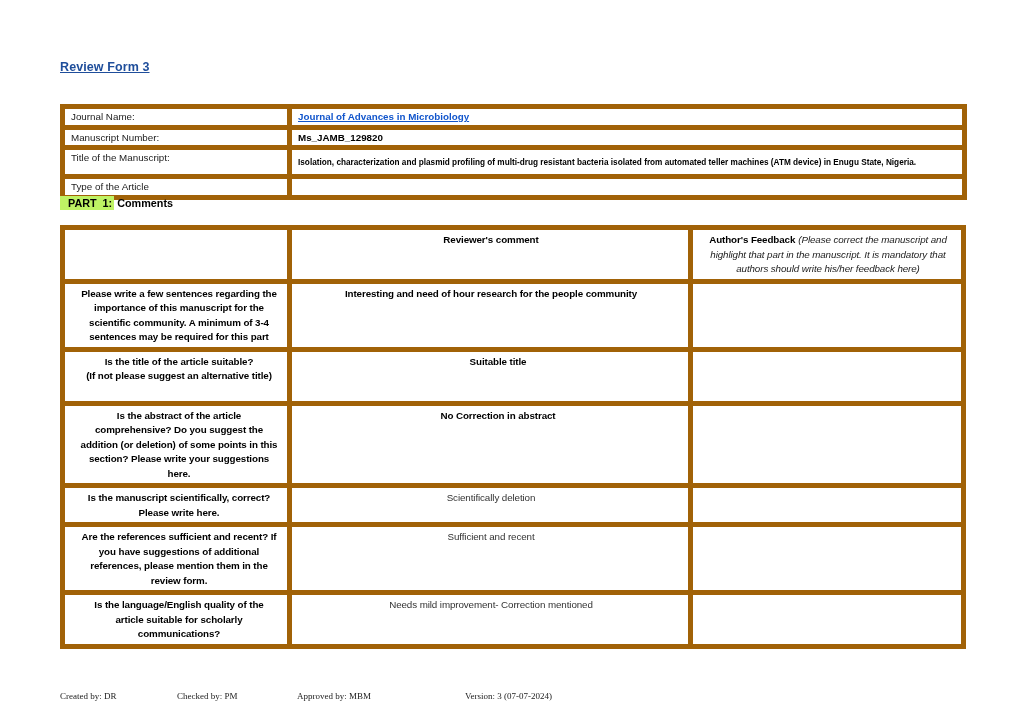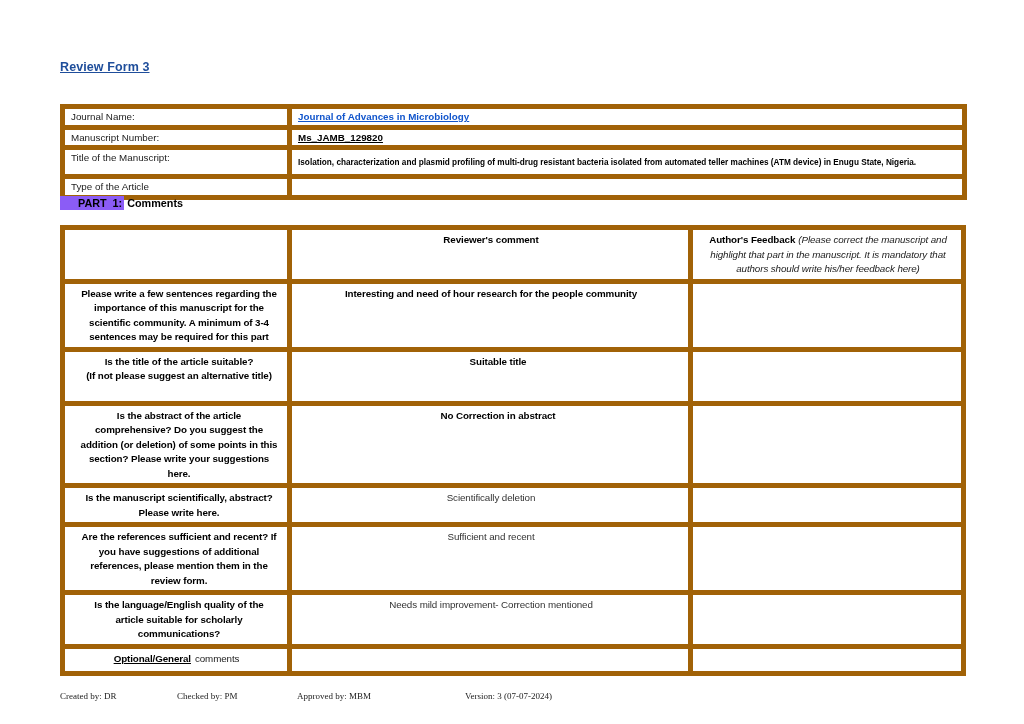--- a/index.html
+++ b/index.html
@@ -16,27 +16,27 @@
   }
   table { border-collapse:collapse; table-layout:fixed; }
   td { border:5px solid #a16207; vertical-align:top; }
 
   
   .info-table { position:absolute; left:60px; top:104px; width:902px;
     font-size:9.8px; line-height:12.5px; }
   .info-table col.c1 { width:227px; }
   .info-table col.c2 { width:675px; }
   .info-table td { padding:2px 4px 1px 6px; color:#222; }
-  .info-table td.val { font-weight:bold; color:#000; vertical-align:middle;text-decoration:underline; }
+  .info-table td.val { font-weight:bold; color:#000; vertical-align:middle; }
   .journal-link { color:#1155CC; font-weight:bold; text-decoration:underline; cursor:pointer; }
   .condense { display:inline-block; transform:scaleX(0.84); transform-origin:0 50%; white-space:nowrap; }
 
   
   .part-line { position:absolute; left:60px; top:197px; font-size:10.8px; font-weight:bold; color:#000; }
-  .part-hl { background:#8b5cf6; white-space:pre; padding:1px 2px 1px 18px; }
+  .part-hl { background:#bef264; white-space:pre; padding:1px 2px 1px 8px; }
   .part-title { margin-left:3px; }
 
   
   .review-table { position:absolute; left:60px; top:225px; width:901px;
     font-size:9.8px; line-height:14.5px; letter-spacing:-0.1px; }
   .review-table col.c1 { width:227px; }
   .review-table col.c2 { width:401px; }
   .review-table col.c3 { width:273px; }
   .review-table td { padding:3px 4px 2px 6px;text-align:center; }
   .review-table td.qcell { padding-left:14px; padding-right:8px; }
@@ -122,42 +122,37 @@
       <td></td>
     </tr>
 
     <tr style="height:80px">
       <td class="qcell q">Is the abstract of the article comprehensive? Do you suggest the addition (or deletion) of some points in this section? Please write your suggestions here.</td>
       <td class="ccell c-bold c-ind">No Correction in abstract</td>
       <td></td>
     </tr>
 
     <tr style="height:29px">
-      <td class="qcell q">Is the manuscript scientifically, abstract? Please write here.</td>
+      <td class="qcell q">Is the manuscript scientifically, correct? Please write here.</td>
       <td class="ccell">Scientifically deletion</td>
       <td></td>
     </tr>
 
     <tr style="height:64px">
       <td class="qcell q">Are the references sufficient and recent? If you have suggestions of additional references, please mention them in the review form.</td>
       <td class="ccell">Sufficient and recent</td>
       <td></td>
     </tr>
 
     <tr style="height:47px">
       <td class="qcell q">Is the language/English quality of the article suitable for scholarly communications?</td>
       <td class="ccell">Needs mild improvement- Correction mentioned</td>
       <td></td>
     </tr>
 
-    <tr style="height:27px">
-      <td class="opt-cell"><span class="opt-bold">Optional/General</span><span class="opt-rest">comments</span></td>
-      <td class="ccell"></td>
-      <td></td>
-    </tr>
   </tbody>
     </table>
 
   <div class="footer">
     <span class="f-created">Created by: DR</span>
     <span class="f-checked">Checked by: PM</span>
     <span class="f-approved">Approved by: MBM</span>
     <span class="f-version">Version: 3 (07-07-2024)</span>
   </div>
 

